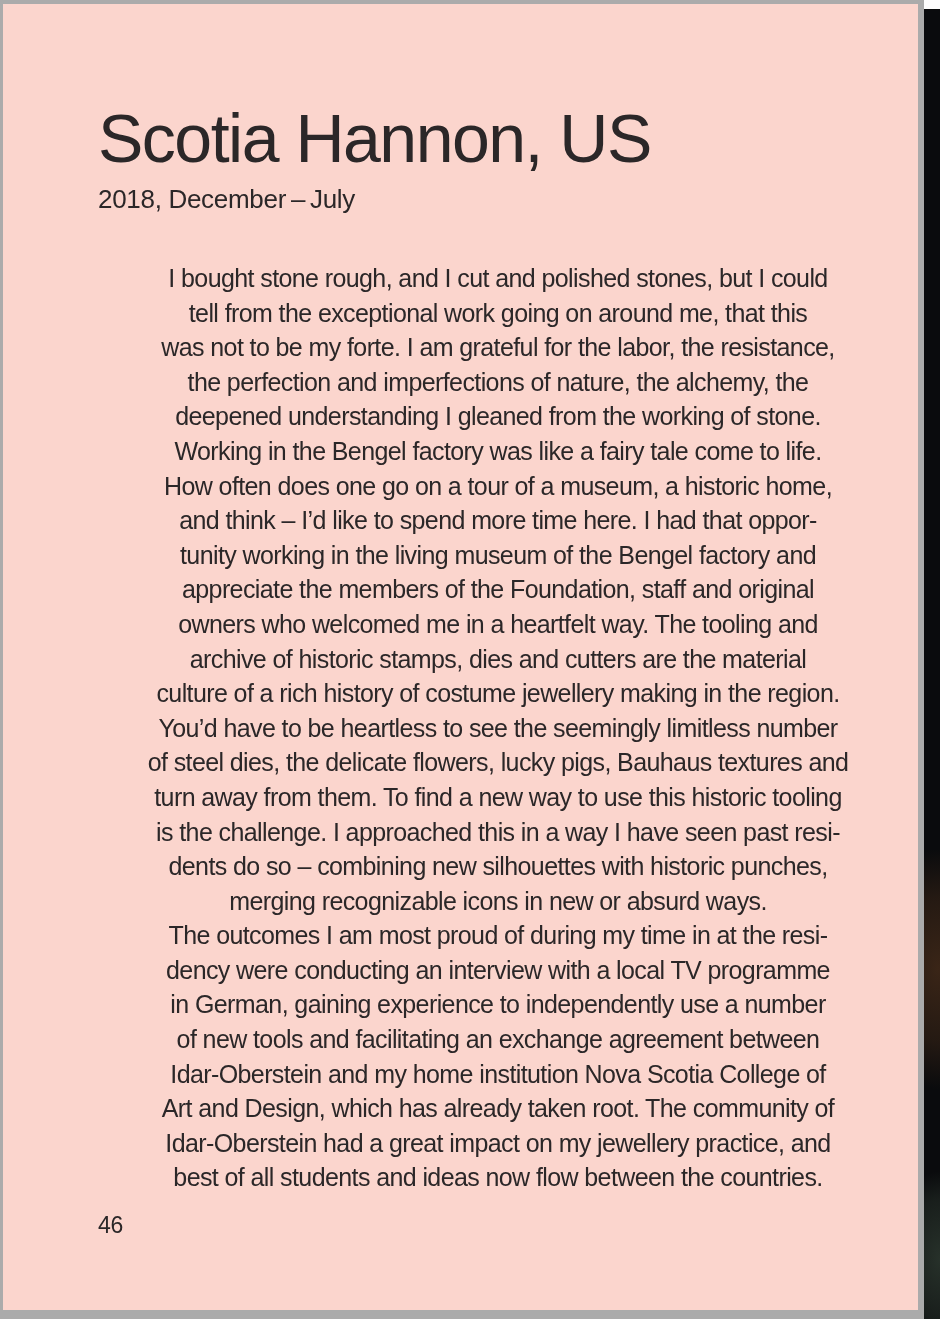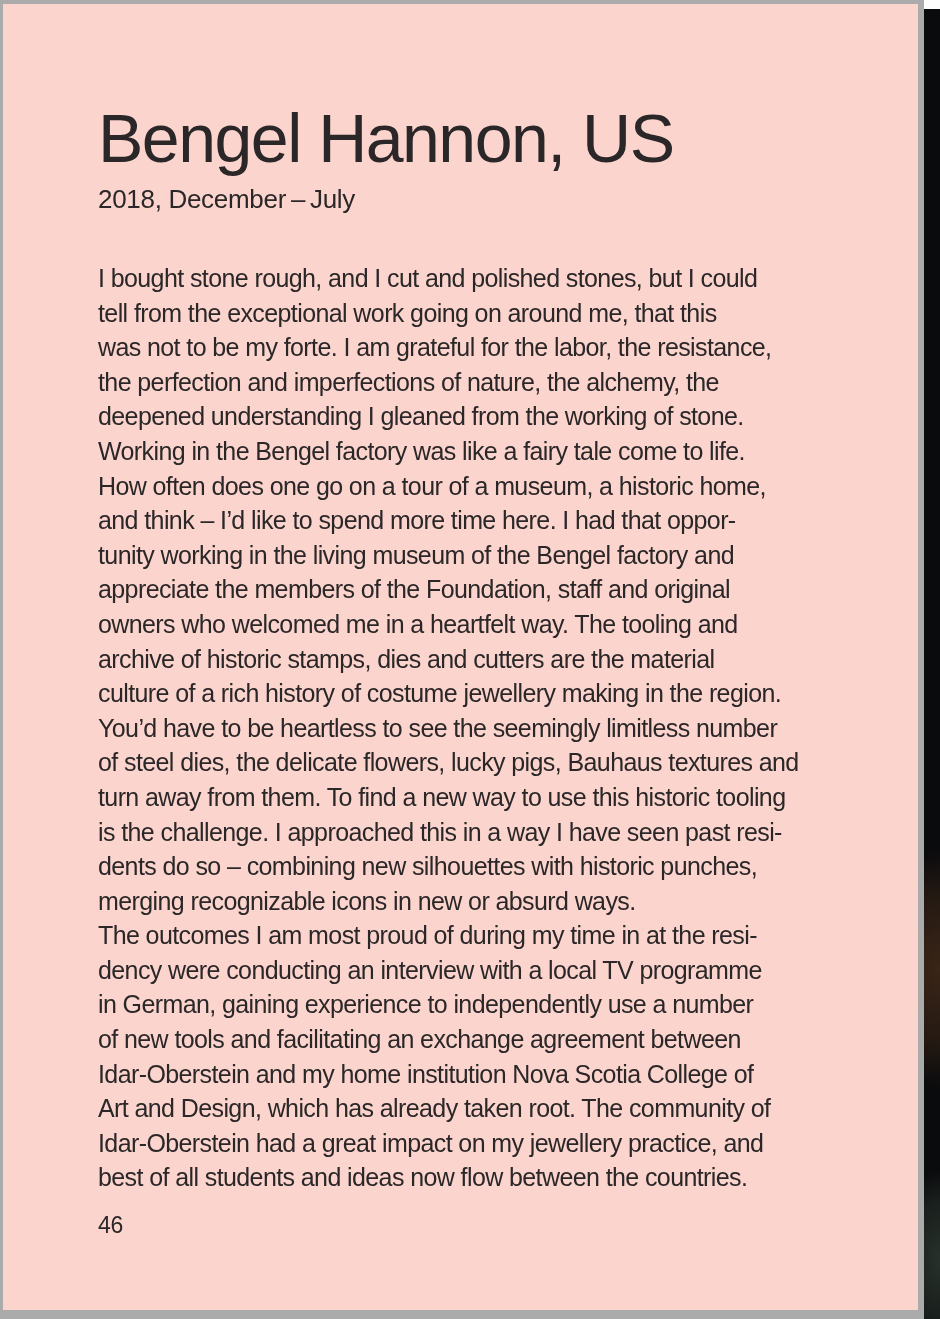--- a/index.html
+++ b/index.html
@@ -58,20 +58,21 @@
     position: absolute;
     left: 95px;
     top: 257px;
     width: 800px;
     font-size: 25px;
     letter-spacing: -0.6px;
     line-height: 34.6px;
     color: var(--text_dark);
     white-space: pre;
     overflow: hidden;
+    text-align: center;
   }
   .page-number {
     position: absolute;
     left: 95px;
     top: 1208px;
     font-size: 23px;
     letter-spacing: -0.3px;
     color: var(--text_dark);
     text-align: right;
   }
@@ -95,21 +96,21 @@
       radial-gradient(60px 110px at 16px 1250px, #27312a 0%, rgba(39,49,42,0.5) 55%, rgba(10,11,13,0) 80%),
       var(--photo_black);
   }
 </style>
 </head>
 <body>
 
 <div class="canvas">
 
   <div class="pink-page">
-    <h1 class="page-title">Bengel Hannon, US</h1>
+    <h1 class="page-title">Scotia Hannon, US</h1>
 
     <div class="page-subtitle">2018, December – July</div>
 
     <div class="body-text">I bought stone rough, and I cut and polished stones, but I could
 tell from the exceptional work going on around me, that this
 was not to be my forte. I am grateful for the labor, the resistance,
 the perfection and imperfections of nature, the alchemy, the
 deepened understanding I gleaned from the working of stone.
 Working in the Bengel factory was like a fairy tale come to life.
 How often does one go on a tour of a museum, a historic home,

